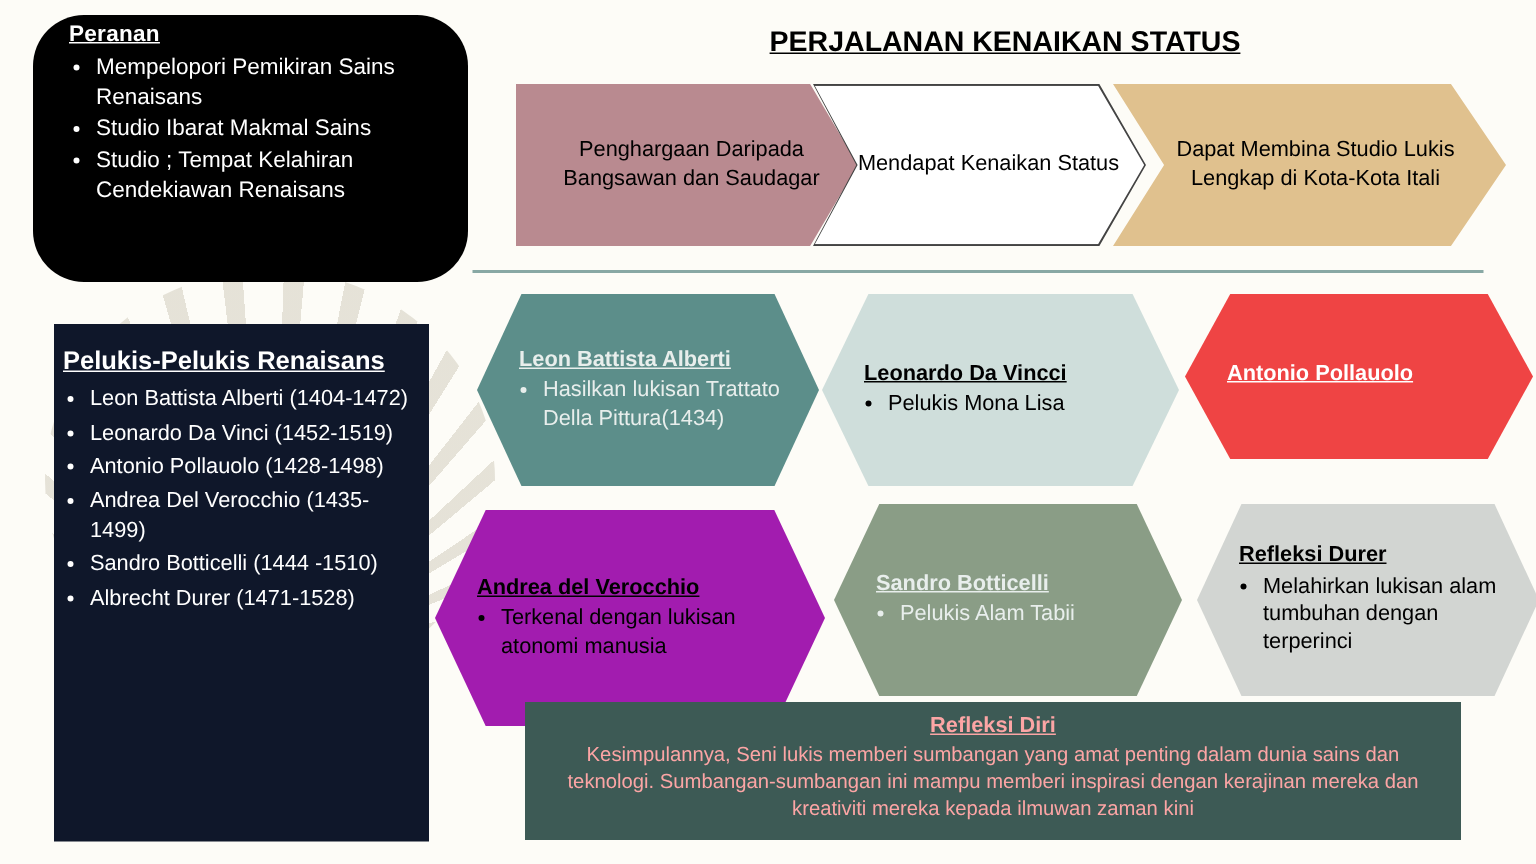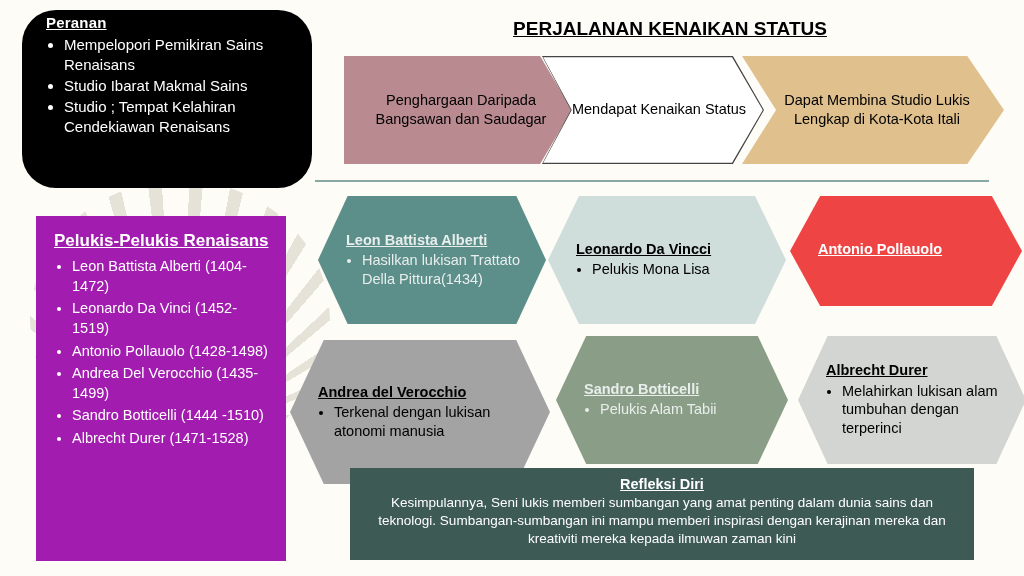--- a/index.html
+++ b/index.html
@@ -79,22 +79,22 @@
   
   .divider {
     position: absolute; left: 315px; top: 180px; width: 674px; height: 2px;
     background: #88a8a4;
   }
 
   
   .pelukis {
     position: absolute; left: 36px; top: 216px;
     width: 250px; height: 345px;
-    background: #a21caf; color: #fff;
-    padding: 14px 12px 10px 18px;
+    background: #0f172a; color: #fff;
+    padding: 14px 12px 10px 6px;
   }
   .pelukis h3 {
     margin: 0 0 6px 0; font-size: 17px; font-weight: bold;
     text-decoration: underline; line-height: 1.25;
   }
   .pelukis ul { margin: 0; padding-left: 18px; }
   .pelukis li { font-size: 14.5px; line-height: 1.35; margin-bottom: 3px; }
 
   
   .hex {
@@ -108,29 +108,29 @@
     text-decoration: underline; line-height: 1.2;
   }
   .hex ul { margin: 0; padding-left: 16px; }
   .hex li { font-size: 14.5px; line-height: 1.28; }
   .hex.dark { color: #fff; }
   .hex.lightext { color: #e8eeec; }
 
   .hex-alberti    { left: 318px; top: 196px; width: 228px; height: 128px; background: #5c8e8a; }
   .hex-leonardo   { left: 548px; top: 196px; width: 238px; height: 128px; background: #cfdedb; }
   .hex-pollauolo  { left: 790px; top: 196px; width: 232px; height: 110px; background: #ef4444; }
-  .hex-verocchio  { left: 290px; top: 340px; width: 260px; height: 144px; background: #a3a3a3; }
+  .hex-verocchio  { left: 290px; top: 340px; width: 260px; height: 144px; background: #a21caf; }
   .hex-botticelli { left: 556px; top: 336px; width: 232px; height: 128px; background: #8a9d86; }
   .hex-durer      { left: 798px; top: 336px; width: 228px; height: 128px; background: #d2d5d2; }
 
   
   .refleksi {
     position: absolute; left: 350px; top: 468px;
     width: 624px; height: 92px;
-    background: #3d5a55; color: #ffffff;
+    background: #3d5a55; color: #fca5a5;
     padding: 8px 16px;
     text-align: center;
   }
   .refleksi h4 {
     margin: 0 0 2px 0; font-size: 14.5px; font-weight: bold; text-decoration: underline;
   }
   .refleksi p { margin: 0; font-size: 13.5px; line-height: 1.33; }
 </style>
 </head>
 <body>
@@ -195,21 +195,21 @@
 </div>
 
 <div class="hex hex-botticelli lightext">
   <h4>Sandro Botticelli</h4>
   <ul>
     <li>Pelukis Alam Tabii</li>
   </ul>
 </div>
 
 <div class="hex hex-durer">
-  <h4>Albrecht Durer</h4>
+  <h4>Refleksi Durer</h4>
   <ul>
     <li>Melahirkan lukisan alam tumbuhan dengan terperinci</li>
   </ul>
 </div>
 
 <div class="refleksi">
   <h4>Refleksi Diri</h4>
   <p>Kesimpulannya, Seni lukis memberi sumbangan yang amat penting dalam dunia sains dan teknologi. Sumbangan-sumbangan ini mampu memberi inspirasi dengan kerajinan mereka dan kreativiti mereka kepada ilmuwan zaman kini</p>
 </div>
 

